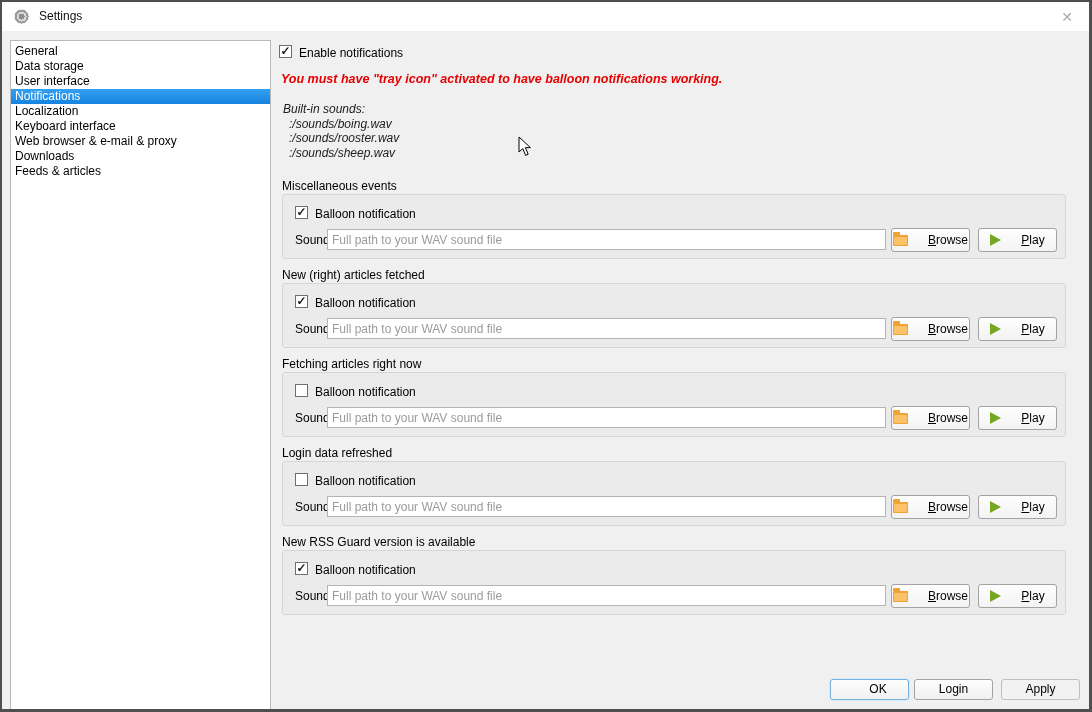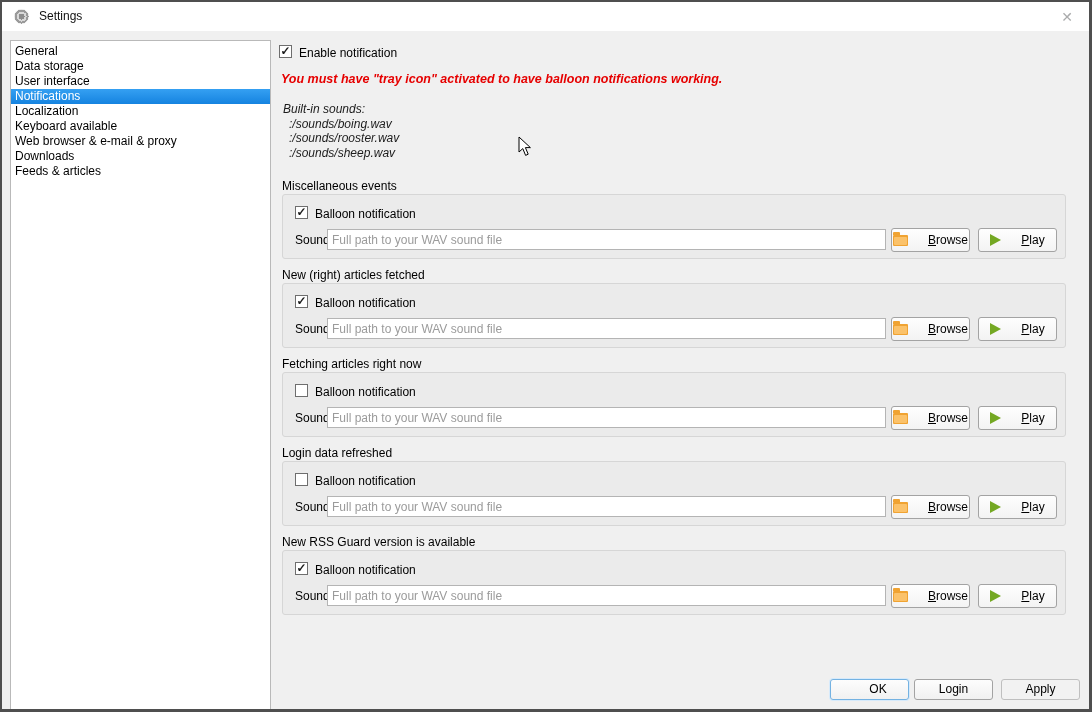--- a/index.html
+++ b/index.html
@@ -106,28 +106,28 @@
     <span class="win-title">Settings</span>
     <span class="close-btn">✕</span>
   </div>
 
   <div class="listbox">
       <div class="list-item">General</div>
       <div class="list-item">Data storage</div>
       <div class="list-item">User interface</div>
       <div class="list-item selected">Notifications</div>
       <div class="list-item">Localization</div>
-      <div class="list-item">Keyboard available</div>
+      <div class="list-item">Keyboard interface</div>
       <div class="list-item">Web browser &amp; e-mail &amp; proxy</div>
       <div class="list-item">Downloads</div>
       <div class="list-item">Feeds &amp; articles</div>
     </div>
 
   <span class="checkbox" style="left: 277px; top: 43px; color: rgb(26, 26, 26);" id="enable-chk">✓</span>
-  <span class="chk-label" style="left:297px;top:44px;">Enable notification</span>
+  <span class="chk-label" style="left:297px;top:44px;">Enable notifications</span>
 
   <div class="warning">You must have "tray icon" activated to have balloon notifications working.</div>
 
   <div class="sounds">
     <div>Built-in sounds:</div>
   <div class="snd-path">:/sounds/boing.wav</div>
       <div class="snd-path">:/sounds/rooster.wav</div>
       <div class="snd-path">:/sounds/sheep.wav</div>
     </div>
 

